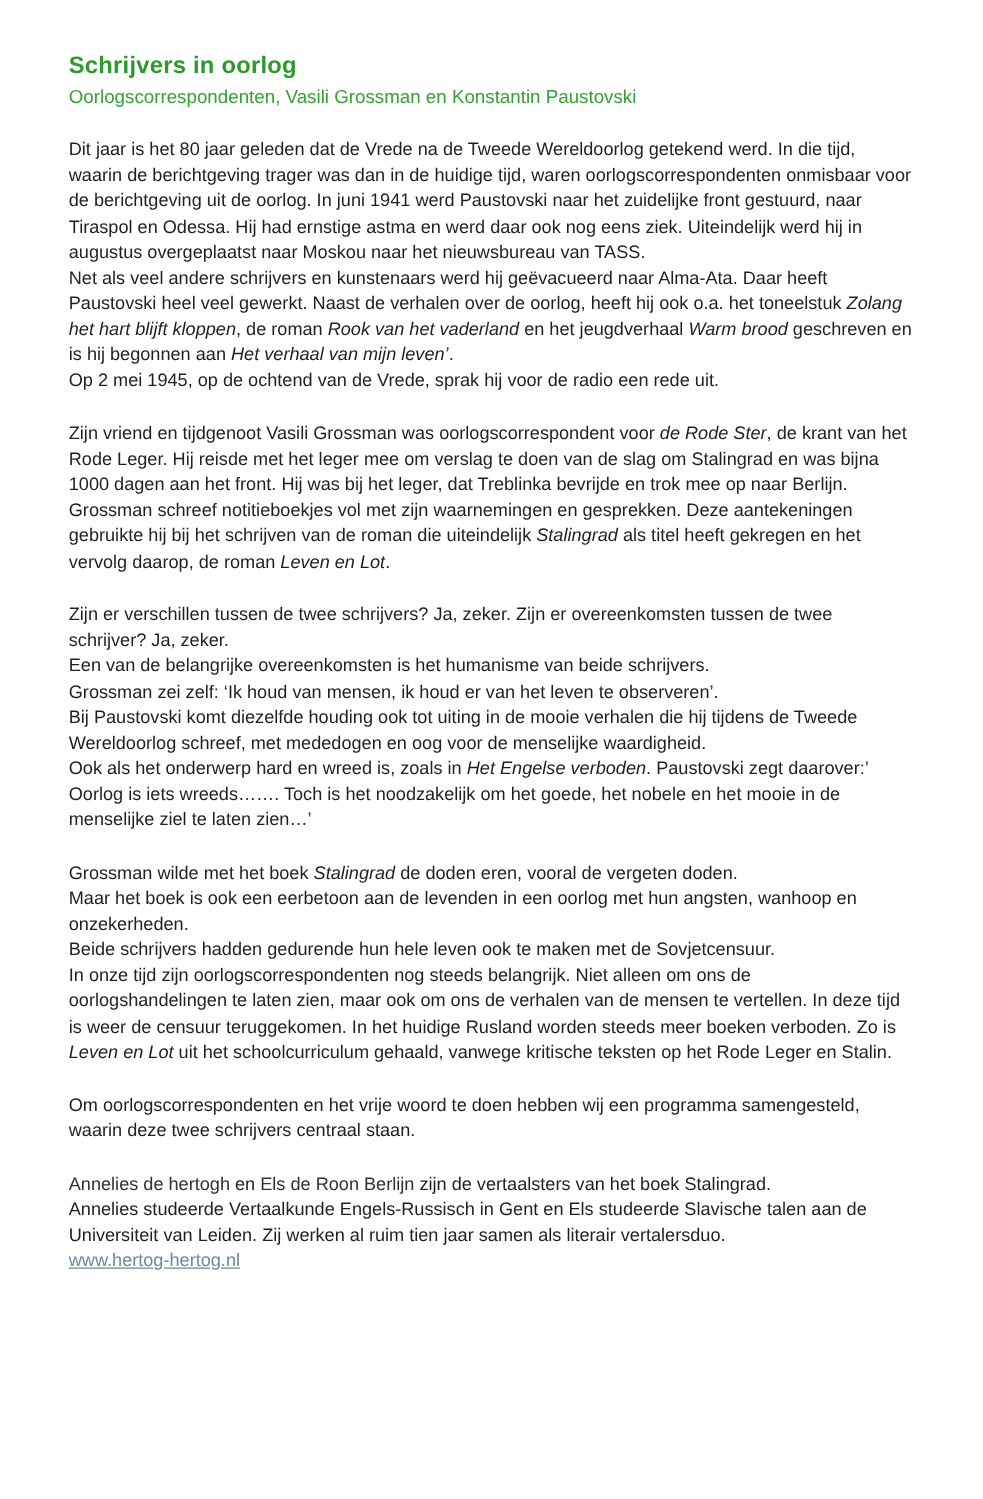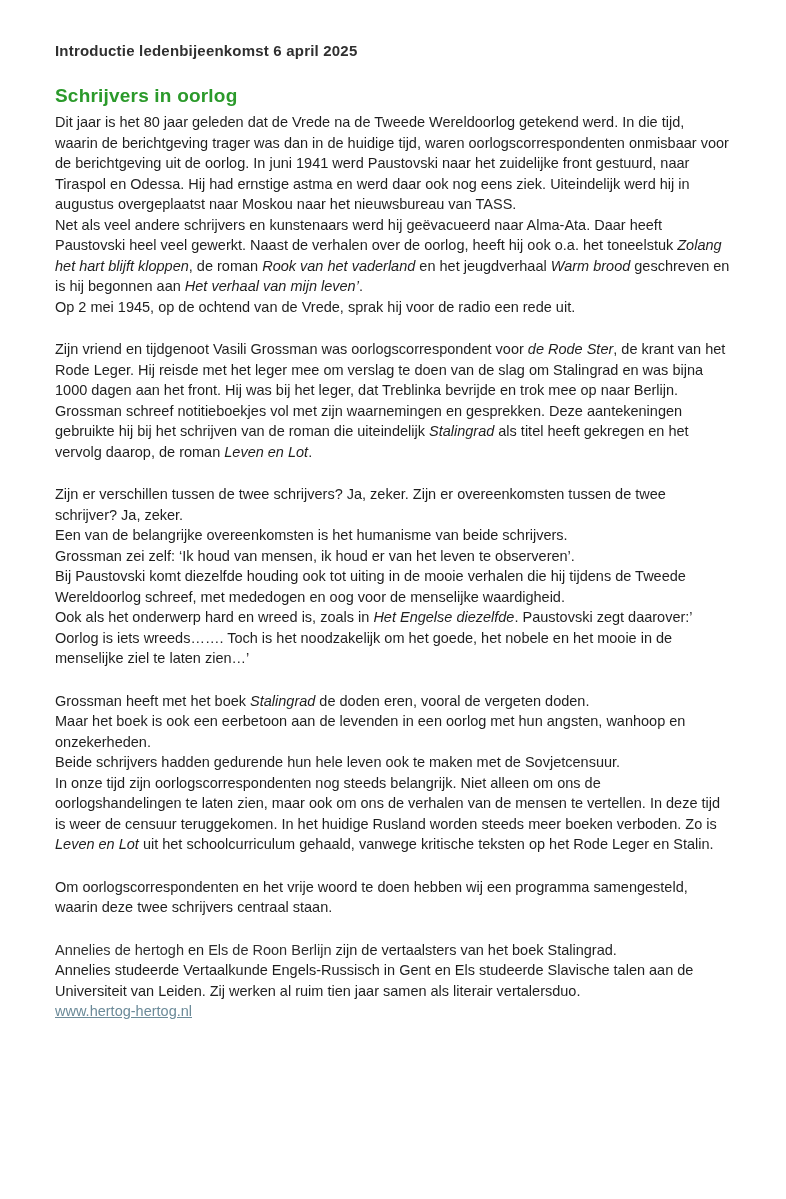--- a/index.html
+++ b/index.html
@@ -59,36 +59,36 @@
     color: var(--link);
     text-decoration: underline;
     cursor: pointer;
     text-align: center;
   }
 </style>
 </head>
 <body>
 
 <div class="page">
-  <p class="meta-title">Introductie ledenbijeenkomst 6 april 2025</p>
 
   <h1 class="heading">Schrijvers in oorlog</h1>
 
+  <p class="subheading">Oorlogscorrespondenten, Vasili Grossman en Konstantin Paustovski</p>
 
   <div class="doc-body">
       <p class="para"><span class="">Dit jaar is het 80 jaar geleden dat de Vrede na de Tweede Wereldoorlog getekend werd. In die tijd, waarin de berichtgeving trager was dan in de huidige tijd, waren oorlogscorrespondenten onmisbaar voor de berichtgeving uit de oorlog. In juni 1941 werd Paustovski naar het zuidelijke front gestuurd, naar Tiraspol en Odessa. Hij had ernstige astma en werd daar ook nog eens ziek. Uiteindelijk werd hij in augustus overgeplaatst naar Moskou naar het nieuwsbureau van TASS.
 Net als veel andere schrijvers en kunstenaars werd hij geëvacueerd naar Alma-Ata. Daar heeft Paustovski heel veel gewerkt. Naast de verhalen over de oorlog, heeft hij ook o.a. het toneelstuk </span><span class="it">Zolang het hart blijft kloppen</span><span class="">, de roman </span><span class="it">Rook van het vaderland</span><span class=""> en het jeugdverhaal </span><span class="it">Warm brood</span><span class=""> geschreven en is hij begonnen aan </span><span class="it">Het verhaal van mijn leven’</span><span class="">.
 Op 2 mei 1945, op de ochtend van de Vrede, sprak hij voor de radio een rede uit.</span></p>
       <p class="para"><span class="">Zijn vriend en tijdgenoot Vasili Grossman was oorlogscorrespondent voor </span><span class="it">de Rode Ster</span><span class="">, de krant van het Rode Leger. Hij reisde met het leger mee om verslag te doen van de slag om Stalingrad en was bijna 1000 dagen aan het front. Hij was bij het leger, dat Treblinka bevrijde en trok mee op naar Berlijn. Grossman schreef notitieboekjes vol met zijn waarnemingen en gesprekken. Deze aantekeningen gebruikte hij bij het schrijven van de roman die uiteindelijk </span><span class="it">Stalingrad</span><span class=""> als titel heeft gekregen en het vervolg daarop, de roman </span><span class="it">Leven en Lot</span><span class="">.</span></p>
       <p class="para"><span class="">Zijn er verschillen tussen de twee schrijvers? Ja, zeker. Zijn er overeenkomsten tussen de twee schrijver? Ja, zeker.
 Een van de belangrijke overeenkomsten is het humanisme van beide schrijvers.
 Grossman zei zelf: ‘Ik houd van mensen, ik houd er van het leven te observeren’.
 Bij Paustovski komt diezelfde houding ook tot uiting in de mooie verhalen die hij tijdens de Tweede Wereldoorlog schreef, met mededogen en oog voor de menselijke waardigheid.
-Ook als het onderwerp hard en wreed is, zoals in </span><span class="it">Het Engelse diezelfde</span><span class="">. Paustovski zegt daarover:’ Oorlog is iets wreeds……. Toch is het noodzakelijk om het goede, het nobele en het mooie in de menselijke ziel te laten zien…’</span></p>
-      <p class="para"><span class="">Grossman heeft met het boek </span><span class="it">Stalingrad</span><span class=""> de doden eren, vooral de vergeten doden.
+Ook als het onderwerp hard en wreed is, zoals in </span><span class="it">Het Engelse verboden</span><span class="">. Paustovski zegt daarover:’ Oorlog is iets wreeds……. Toch is het noodzakelijk om het goede, het nobele en het mooie in de menselijke ziel te laten zien…’</span></p>
+      <p class="para"><span class="">Grossman wilde met het boek </span><span class="it">Stalingrad</span><span class=""> de doden eren, vooral de vergeten doden.
 Maar het boek is ook een eerbetoon aan de levenden in een oorlog met hun angsten, wanhoop en onzekerheden.
 Beide schrijvers hadden gedurende hun hele leven ook te maken met de Sovjetcensuur.
 In onze tijd zijn oorlogscorrespondenten nog steeds belangrijk. Niet alleen om ons de oorlogshandelingen te laten zien, maar ook om ons de verhalen van de mensen te vertellen. In deze tijd is weer de censuur teruggekomen. In het huidige Rusland worden steeds meer boeken verboden. Zo is </span><span class="it">Leven en Lot</span><span class=""> uit het schoolcurriculum gehaald, vanwege kritische teksten op het Rode Leger en Stalin.</span></p>
       <p class="para"><span class="">Om oorlogscorrespondenten en het vrije woord te doen hebben wij een programma samengesteld, waarin deze twee schrijvers centraal staan.</span></p>
       <p class="para"><span class="bd">Annelies de hertogh</span><span class=""> en </span><span class="bd">Els de Roon Berlijn</span><span class=""> zijn de vertaalsters van het boek Stalingrad.
 Annelies studeerde Vertaalkunde Engels-Russisch in Gent en Els studeerde Slavische talen aan de Universiteit van Leiden. Zij werken al ruim tien jaar samen als literair vertalersduo.</span></p>
     </div>
 
   <a class="doc-link" href="#">www.hertog-hertog.nl</a>
 </div>

